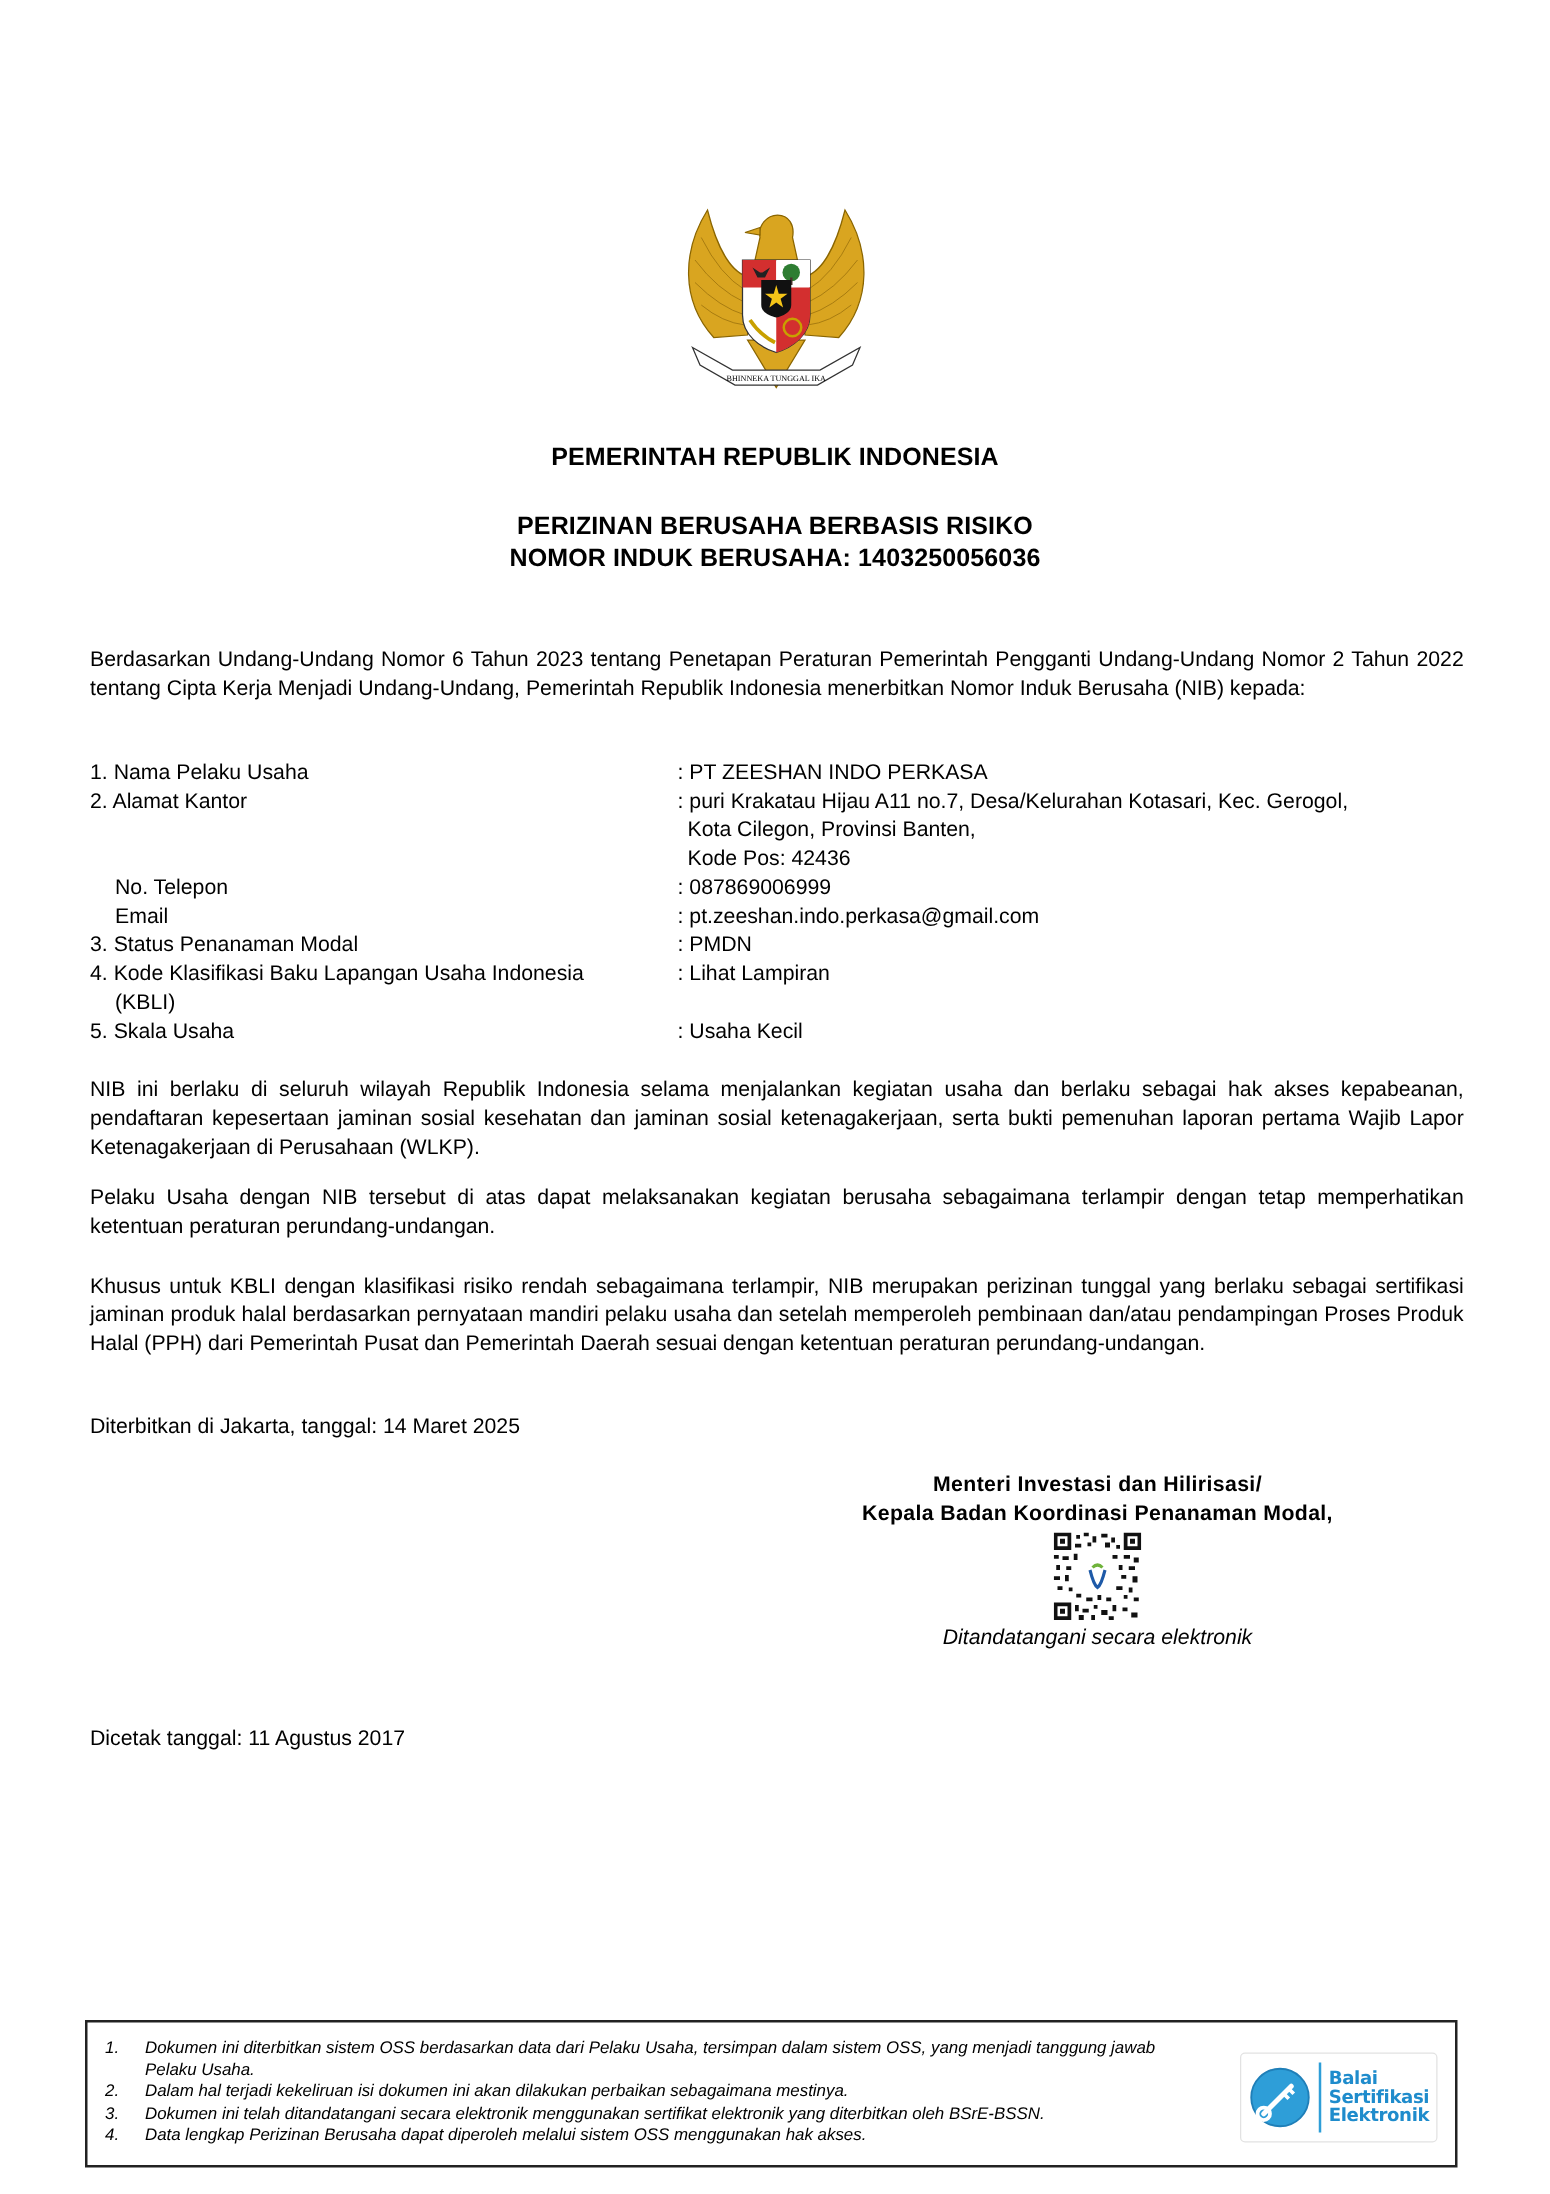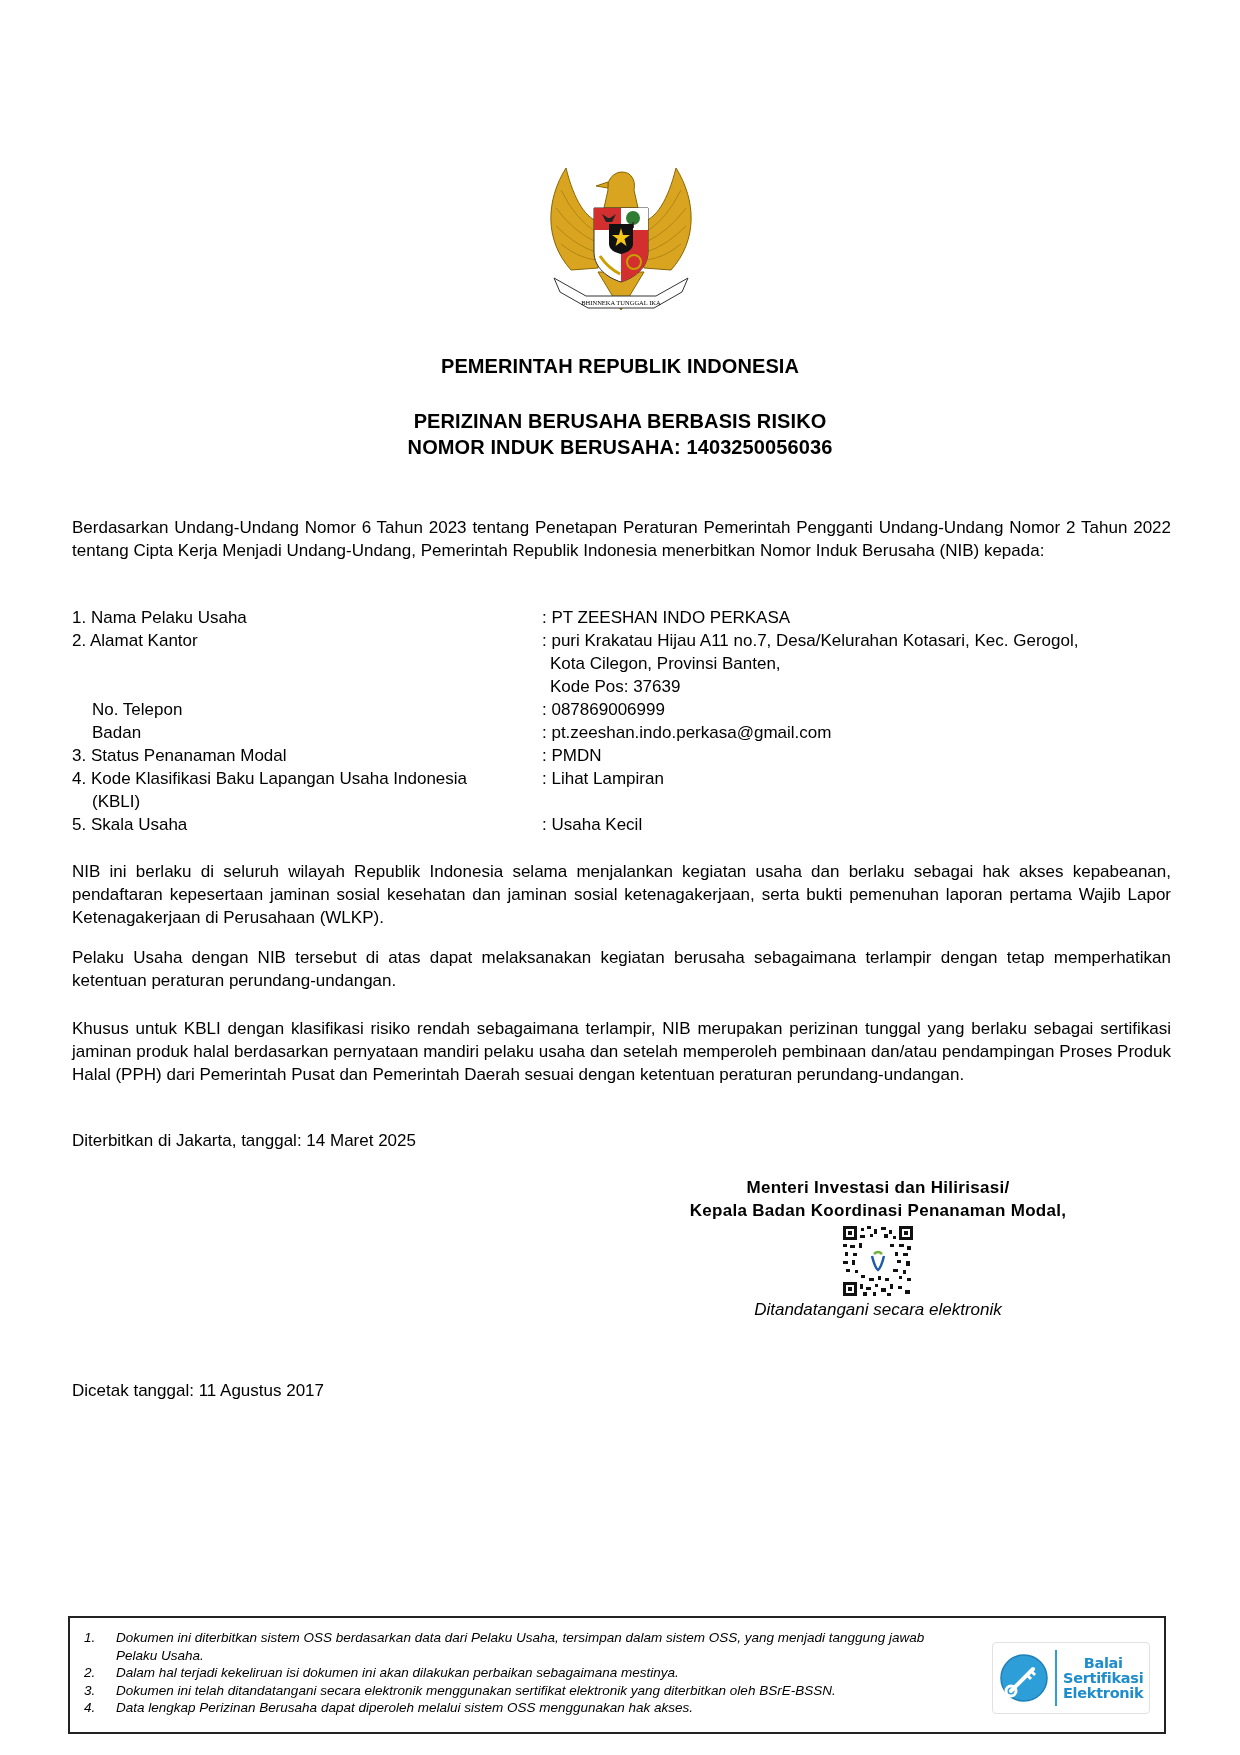--- a/index.html
+++ b/index.html
@@ -42,21 +42,21 @@
                 border: 2px solid #222; box-sizing: border-box; }
   .notes { position: absolute; left: 14px; top: 11px; width: 900px; font-style: italic; font-size: 13.5px;
            line-height: 17.5px; margin: 0; padding: 0; list-style: none; }
   .notes li { display: flex; }
   .notes .num { width: 32px; flex: none; }
   .bsre { position: absolute; left: 922px; top: 24px; width: 156px; height: 70px;
           border: 1px solid #e2e2e2; border-radius: 4px; display: flex; align-items: center; }
   .bsre svg { margin-left: 6px; }
   .bsre .bar { width: 2px; height: 56px; background: #2e9ed8; margin: 0 6px; }
   .bsre .btxt { color: #1f8ccc; font-weight: bold; font-size: 14.5px; line-height: 15px;
-                font-family: "DejaVu Sans", sans-serif; letter-spacing: -0.3px; text-align: center; }
+                font-family: "DejaVu Sans", sans-serif; letter-spacing: -0.3px; }
 </style>
 </head>
 <body>
 
 <div class="page">
 
   <svg class="emblem" viewBox="0 0 170 158">
 
     <path d="M30 8 C10 40 8 80 35 110 L62 108 L65 62 C50 60 38 40 30 8 Z" fill="#d9a520" stroke="#8a6500" stroke-width="1"></path>
     <path d="M140 8 C160 40 162 80 135 110 L108 108 L105 62 C120 60 132 40 140 8 Z" fill="#d9a520" stroke="#8a6500" stroke-width="1"></path>
@@ -101,29 +101,29 @@
   <div class="fields">
     <div class="frow">
       <div class="flabel">1. Nama Pelaku Usaha</div>
       <div class="fval">: PT ZEESHAN INDO PERKASA</div>
     </div>
     <div class="frow">
       <div class="flabel">2. Alamat Kantor</div>
       <div class="fval">
         <div>: puri Krakatau Hijau A11 no.7, Desa/Kelurahan Kotasari, Kec. Gerogol,</div>
         <div class="cont">Kota Cilegon, Provinsi Banten,</div>
-        <div class="cont">Kode Pos: 37639</div>
+        <div class="cont">Kode Pos: 42436</div>
       </div>
     </div>
     <div class="frow">
       <div class="flabel indent">No. Telepon</div>
       <div class="fval">: 087869006999</div>
     </div>
     <div class="frow">
-      <div class="flabel indent">Badan</div>
+      <div class="flabel indent">Email</div>
       <div class="fval">: pt.zeeshan.indo.perkasa@gmail.com</div>
     </div>
     <div class="frow">
       <div class="flabel">3. Status Penanaman Modal</div>
       <div class="fval">: PMDN</div>
     </div>
     <div class="frow">
       <div class="flabel">
         <div>4. Kode Klasifikasi Baku Lapangan Usaha Indonesia</div>
         <div style="padding-left:20px">(KBLI)</div>

